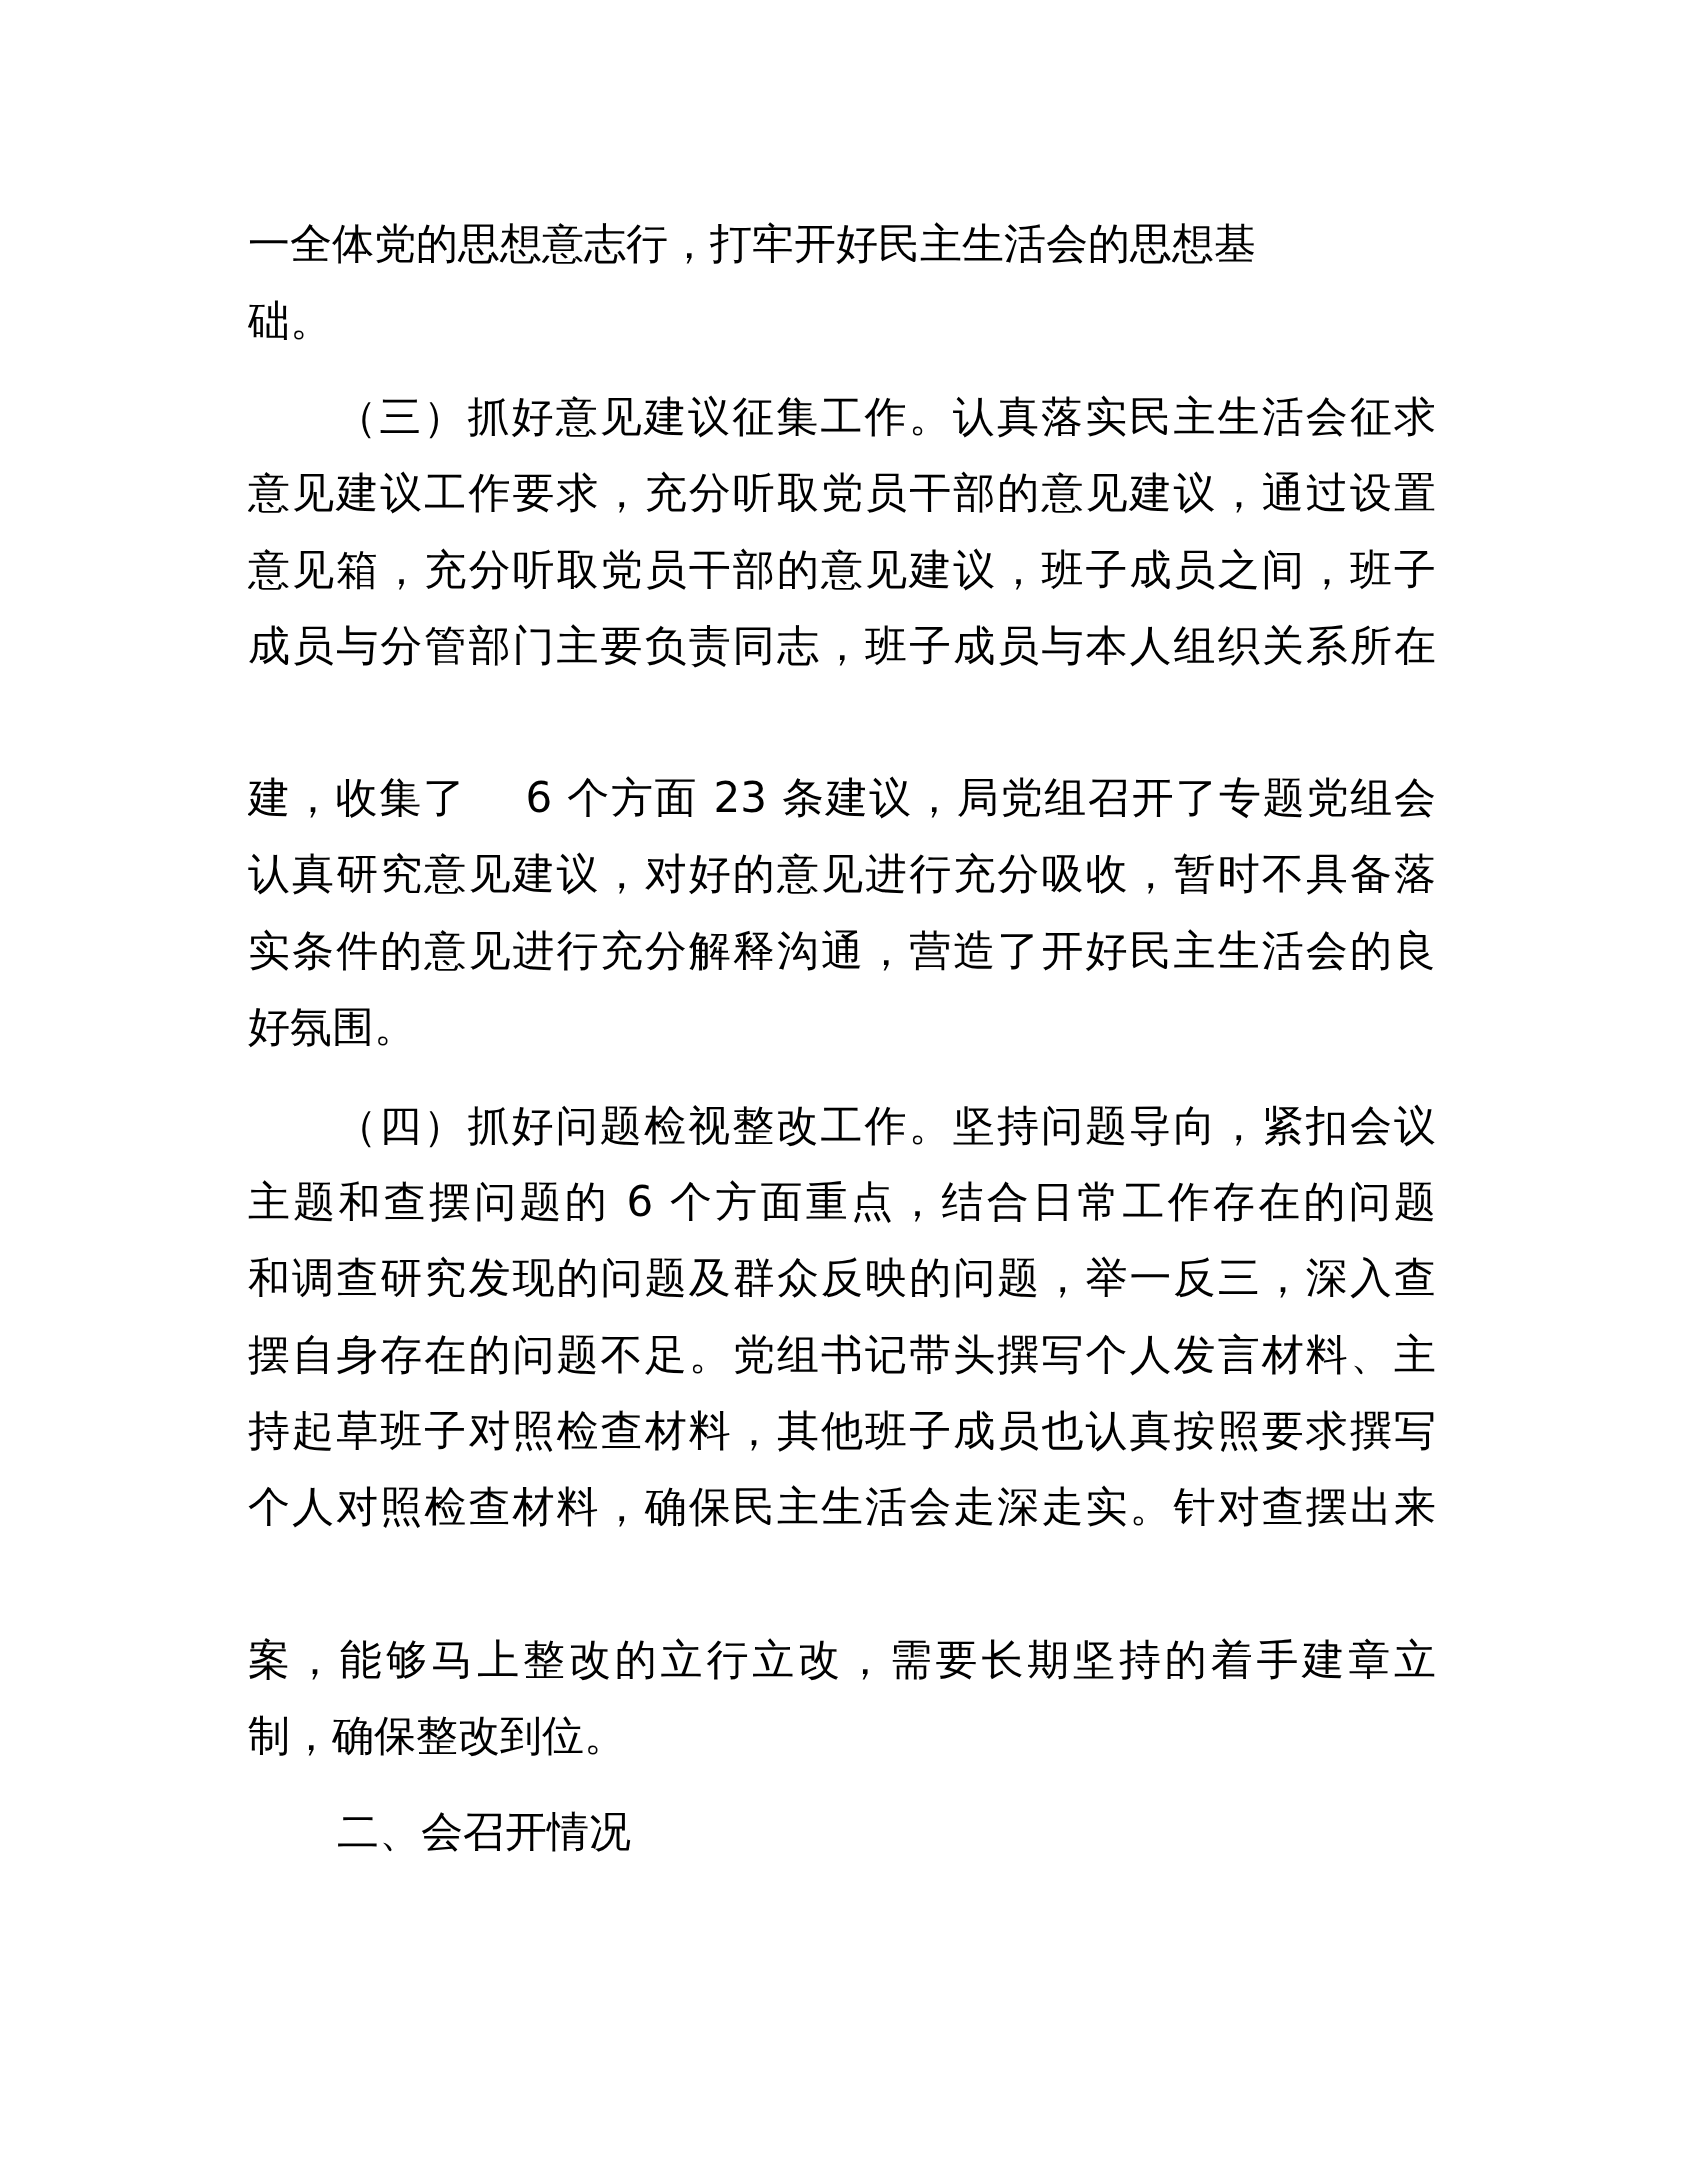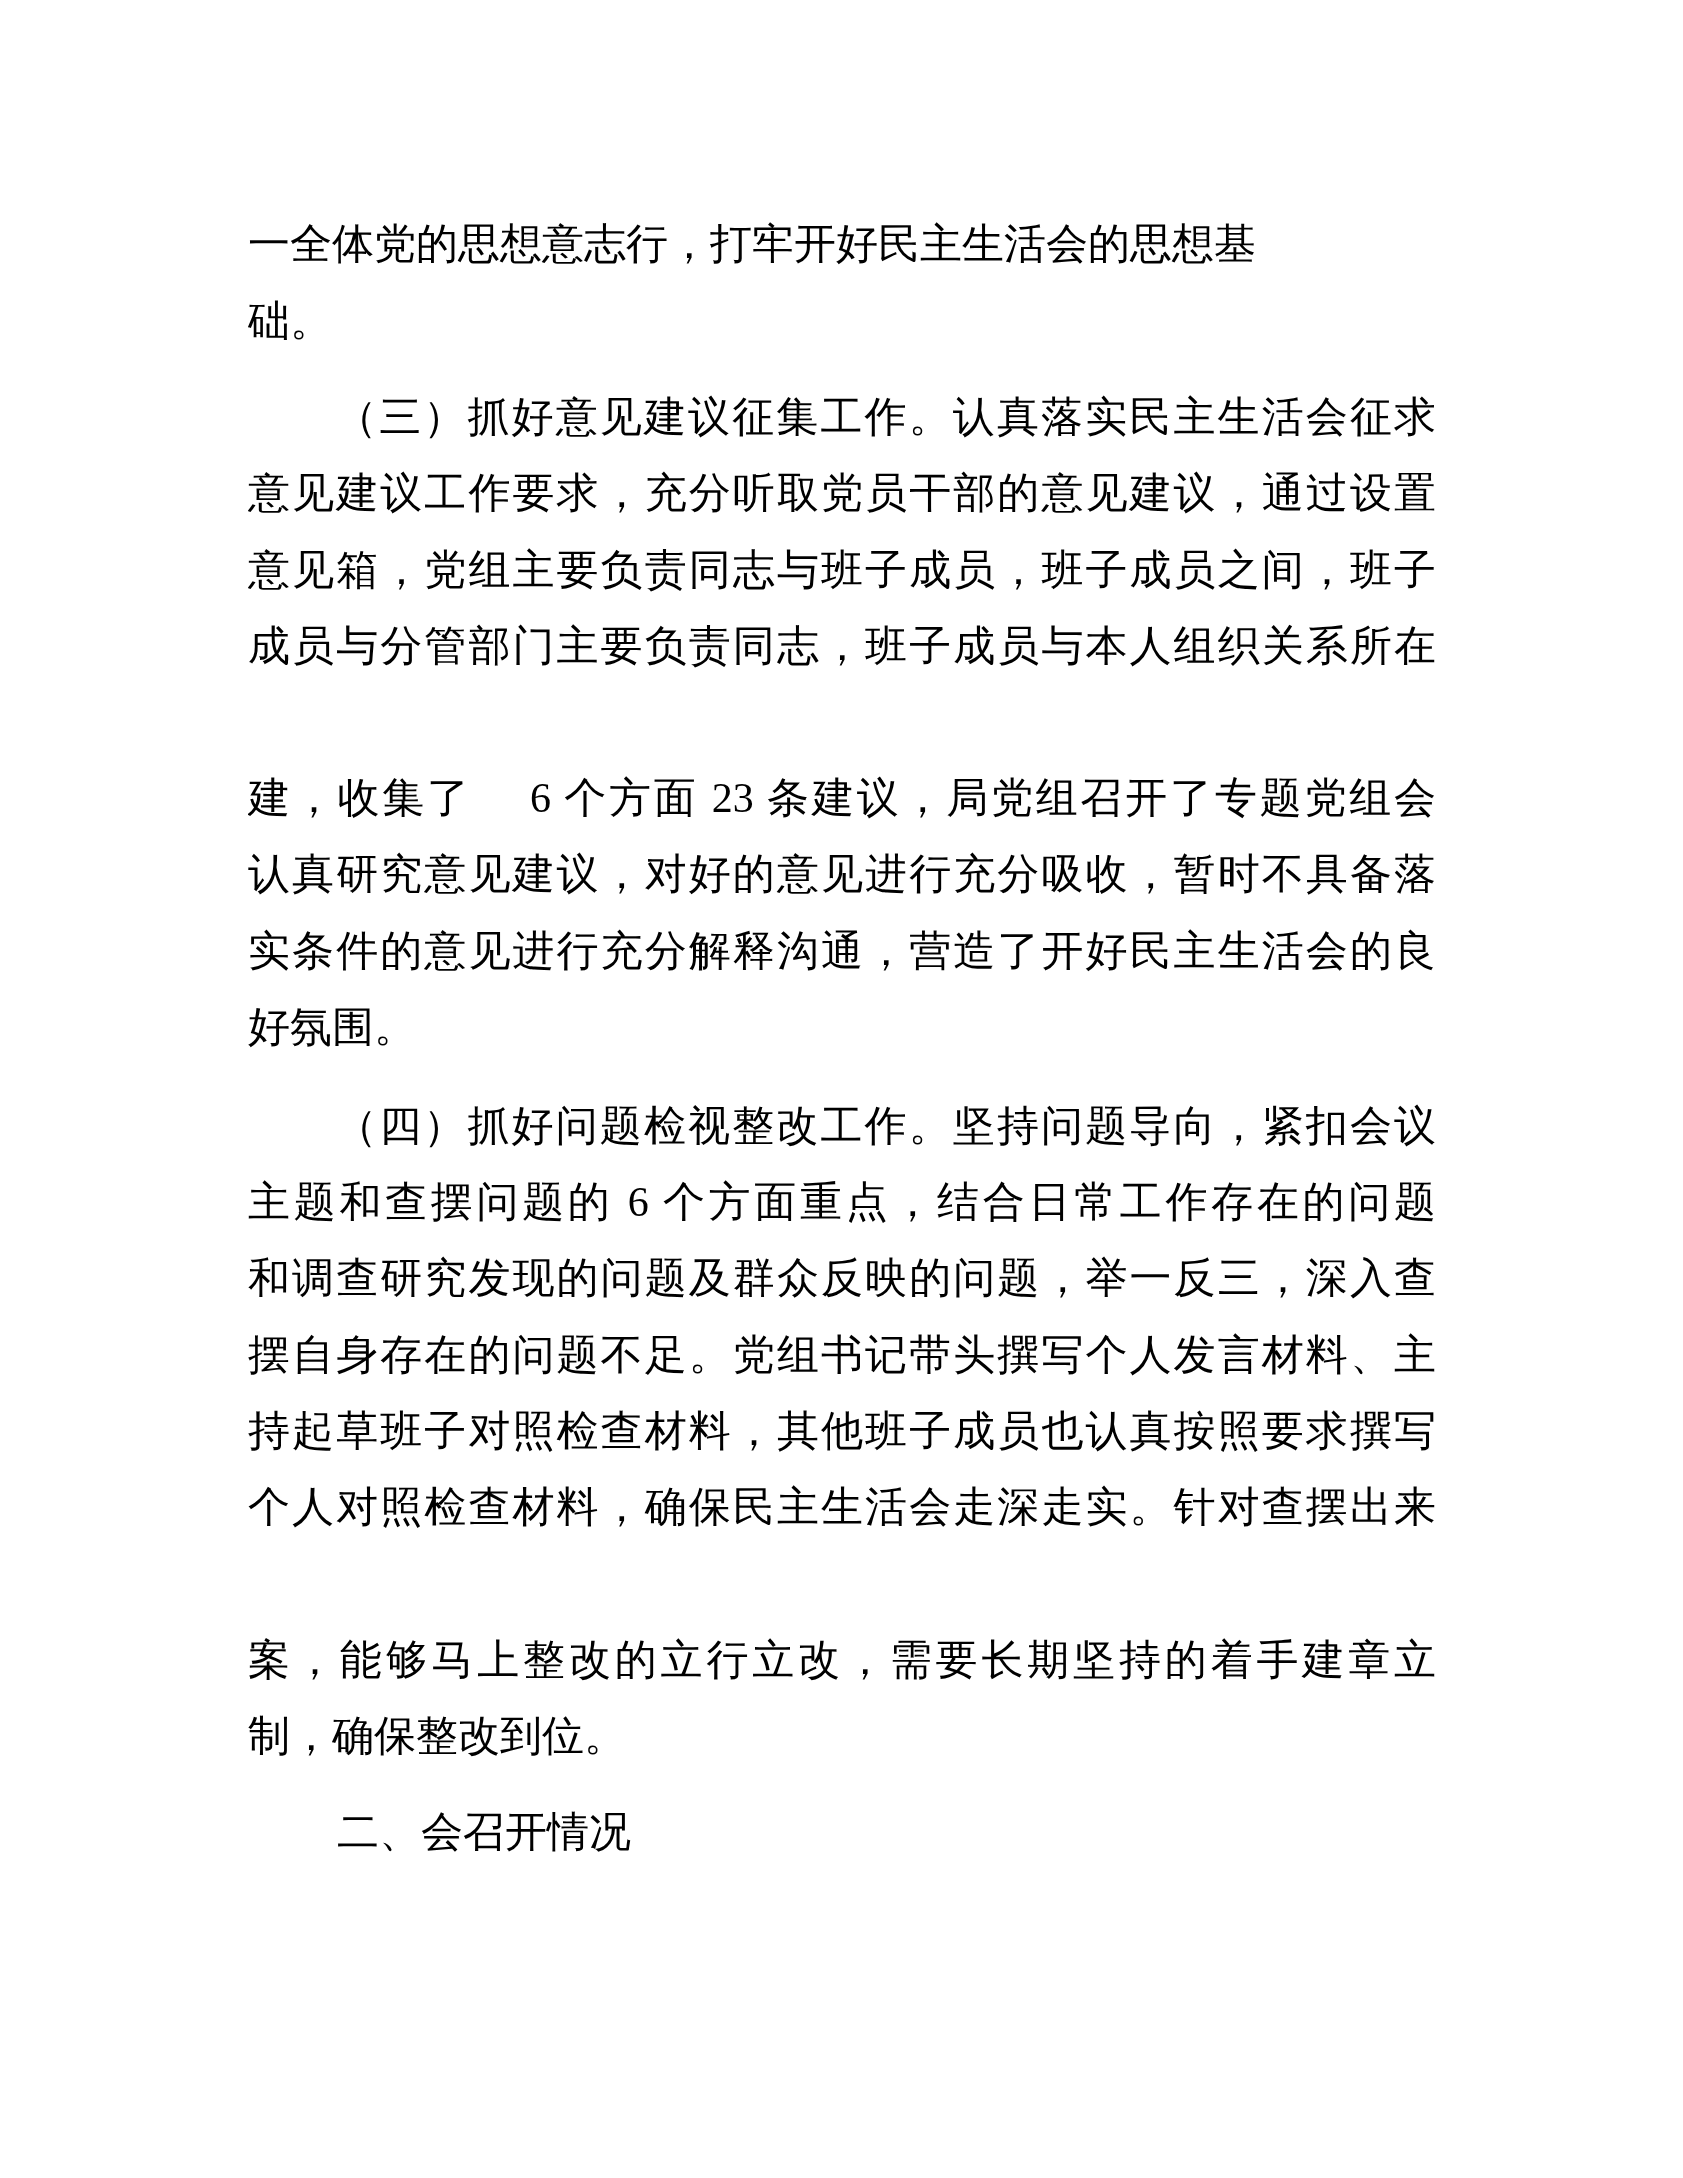--- a/index.html
+++ b/index.html
@@ -10,35 +10,35 @@
     left: 248px;
     width: 1188px;
     height: 50px;
     line-height: 50px;
     font-family: "DejaVu Sans", "Liberation Sans", sans-serif;
     font-size: 42px;
     color: #000000;
     white-space: nowrap;
     text-align: left;
   }
-  .line.justify { text-align: justify; text-align-last: justify; white-space: normal; overflow: hidden; font-family: Liberation Serif, serif; }
+  .line.justify { text-align: justify; text-align-last: justify; white-space: normal; overflow: hidden; }
   .line.indent { left: 335px; width: 1101px; }
   .line.heading { left: 337px; width: 594px; }
 </style>
 </head>
 <body>
 
 <div class="page">
 
   <div class="line" style="top:219px">一全体党的思想意志行，打牢开好民主生活会的思想基</div>
   <div class="line" style="top:296px">础。</div>
 
   <div class="line justify indent" style="top:392px">（三）抓好意见建议征集工作。认真落实民主生活会征求</div>
   <div class="line justify" style="top:468px">意见建议工作要求，充分听取党员干部的意见建议，通过设置</div>
-  <div class="line justify" style="top:545px">意见箱，党组主要负责同志与班子成员，班子成员之间，班子</div>
+  <div class="line justify" style="top:545px">意见箱，充分听取党员干部的意见建议，班子成员之间，班子</div>
   <div class="line justify" style="top:621px">成员与分管部门主要负责同志，班子成员与本人组织关系所在</div>
   <div class="line justify" style="top:773px">建，收集了　 6 个方面 23 条建议，局党组召开了专题党组会</div>
   <div class="line justify" style="top:849px">认真研究意见建议，对好的意见进行充分吸收，暂时不具备落</div>
   <div class="line justify" style="top:926px">实条件的意见进行充分解释沟通，营造了开好民主生活会的良</div>
   <div class="line" style="top:1002px">好氛围。</div>
 
   <div class="line justify indent" style="top:1101px">（四）抓好问题检视整改工作。坚持问题导向，紧扣会议</div>
   <div class="line justify" style="top:1177px">主题和查摆问题的 6 个方面重点，结合日常工作存在的问题</div>
   <div class="line justify" style="top:1253px">和调查研究发现的问题及群众反映的问题，举一反三，深入查</div>
   <div class="line justify" style="top:1406px">持起草班子对照检查材料，其他班子成员也认真按照要求撰写</div>

